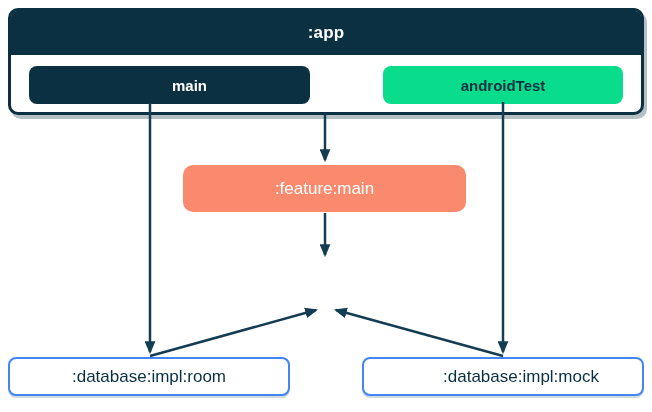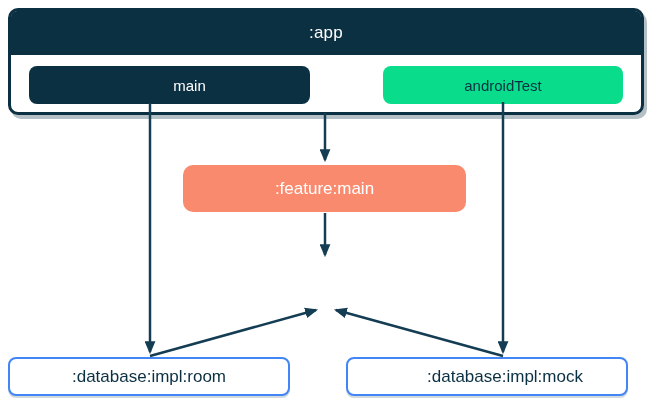--- a/index.html
+++ b/index.html
@@ -13,20 +13,21 @@
   }
   
   .app-box {
     position: absolute;
     left: 8px; top: 8px;
     width: 630px; height: 101px;
     border: 3px solid #0B3042;
     border-radius: 10px;
     background: #ffffff;
     box-shadow: 3px 4px 0 rgba(10, 48, 66, 0.30);
+    font-weight: bold;
   }
   .app-header {
     height: 44px;
     border-radius: 6px 6px 0 0;
     display: flex; align-items: center; justify-content: center;
     color: #ffffff;
     font-size: 17px;
     letter-spacing: 0.2px;
   }
   .app-body {
@@ -59,21 +60,21 @@
     border-radius: 10px; color: #ffffff;
   }
   .node-impl {
     top: 357px; width: 282px; height: 39px;
     background: #ffffff;
     border: 2.5px solid #4285F4;
     border-radius: 8px;
     box-shadow: 0 2px 0 rgba(10, 48, 66, 0.18);
   }
   .node-room { left: 8px; }
-  .node-mock { left: 346px; padding-left: 36px; }
+  .node-mock { left: 362px; padding-left: 36px; }
   
   .edges {
     position: absolute;
     left: 0; top: 0; width: 652px; height: 412px;
     pointer-events: none;
   }
   .edge { stroke-width: 2.5px; fill: none; }
 </style>
 </head>
 <body>

